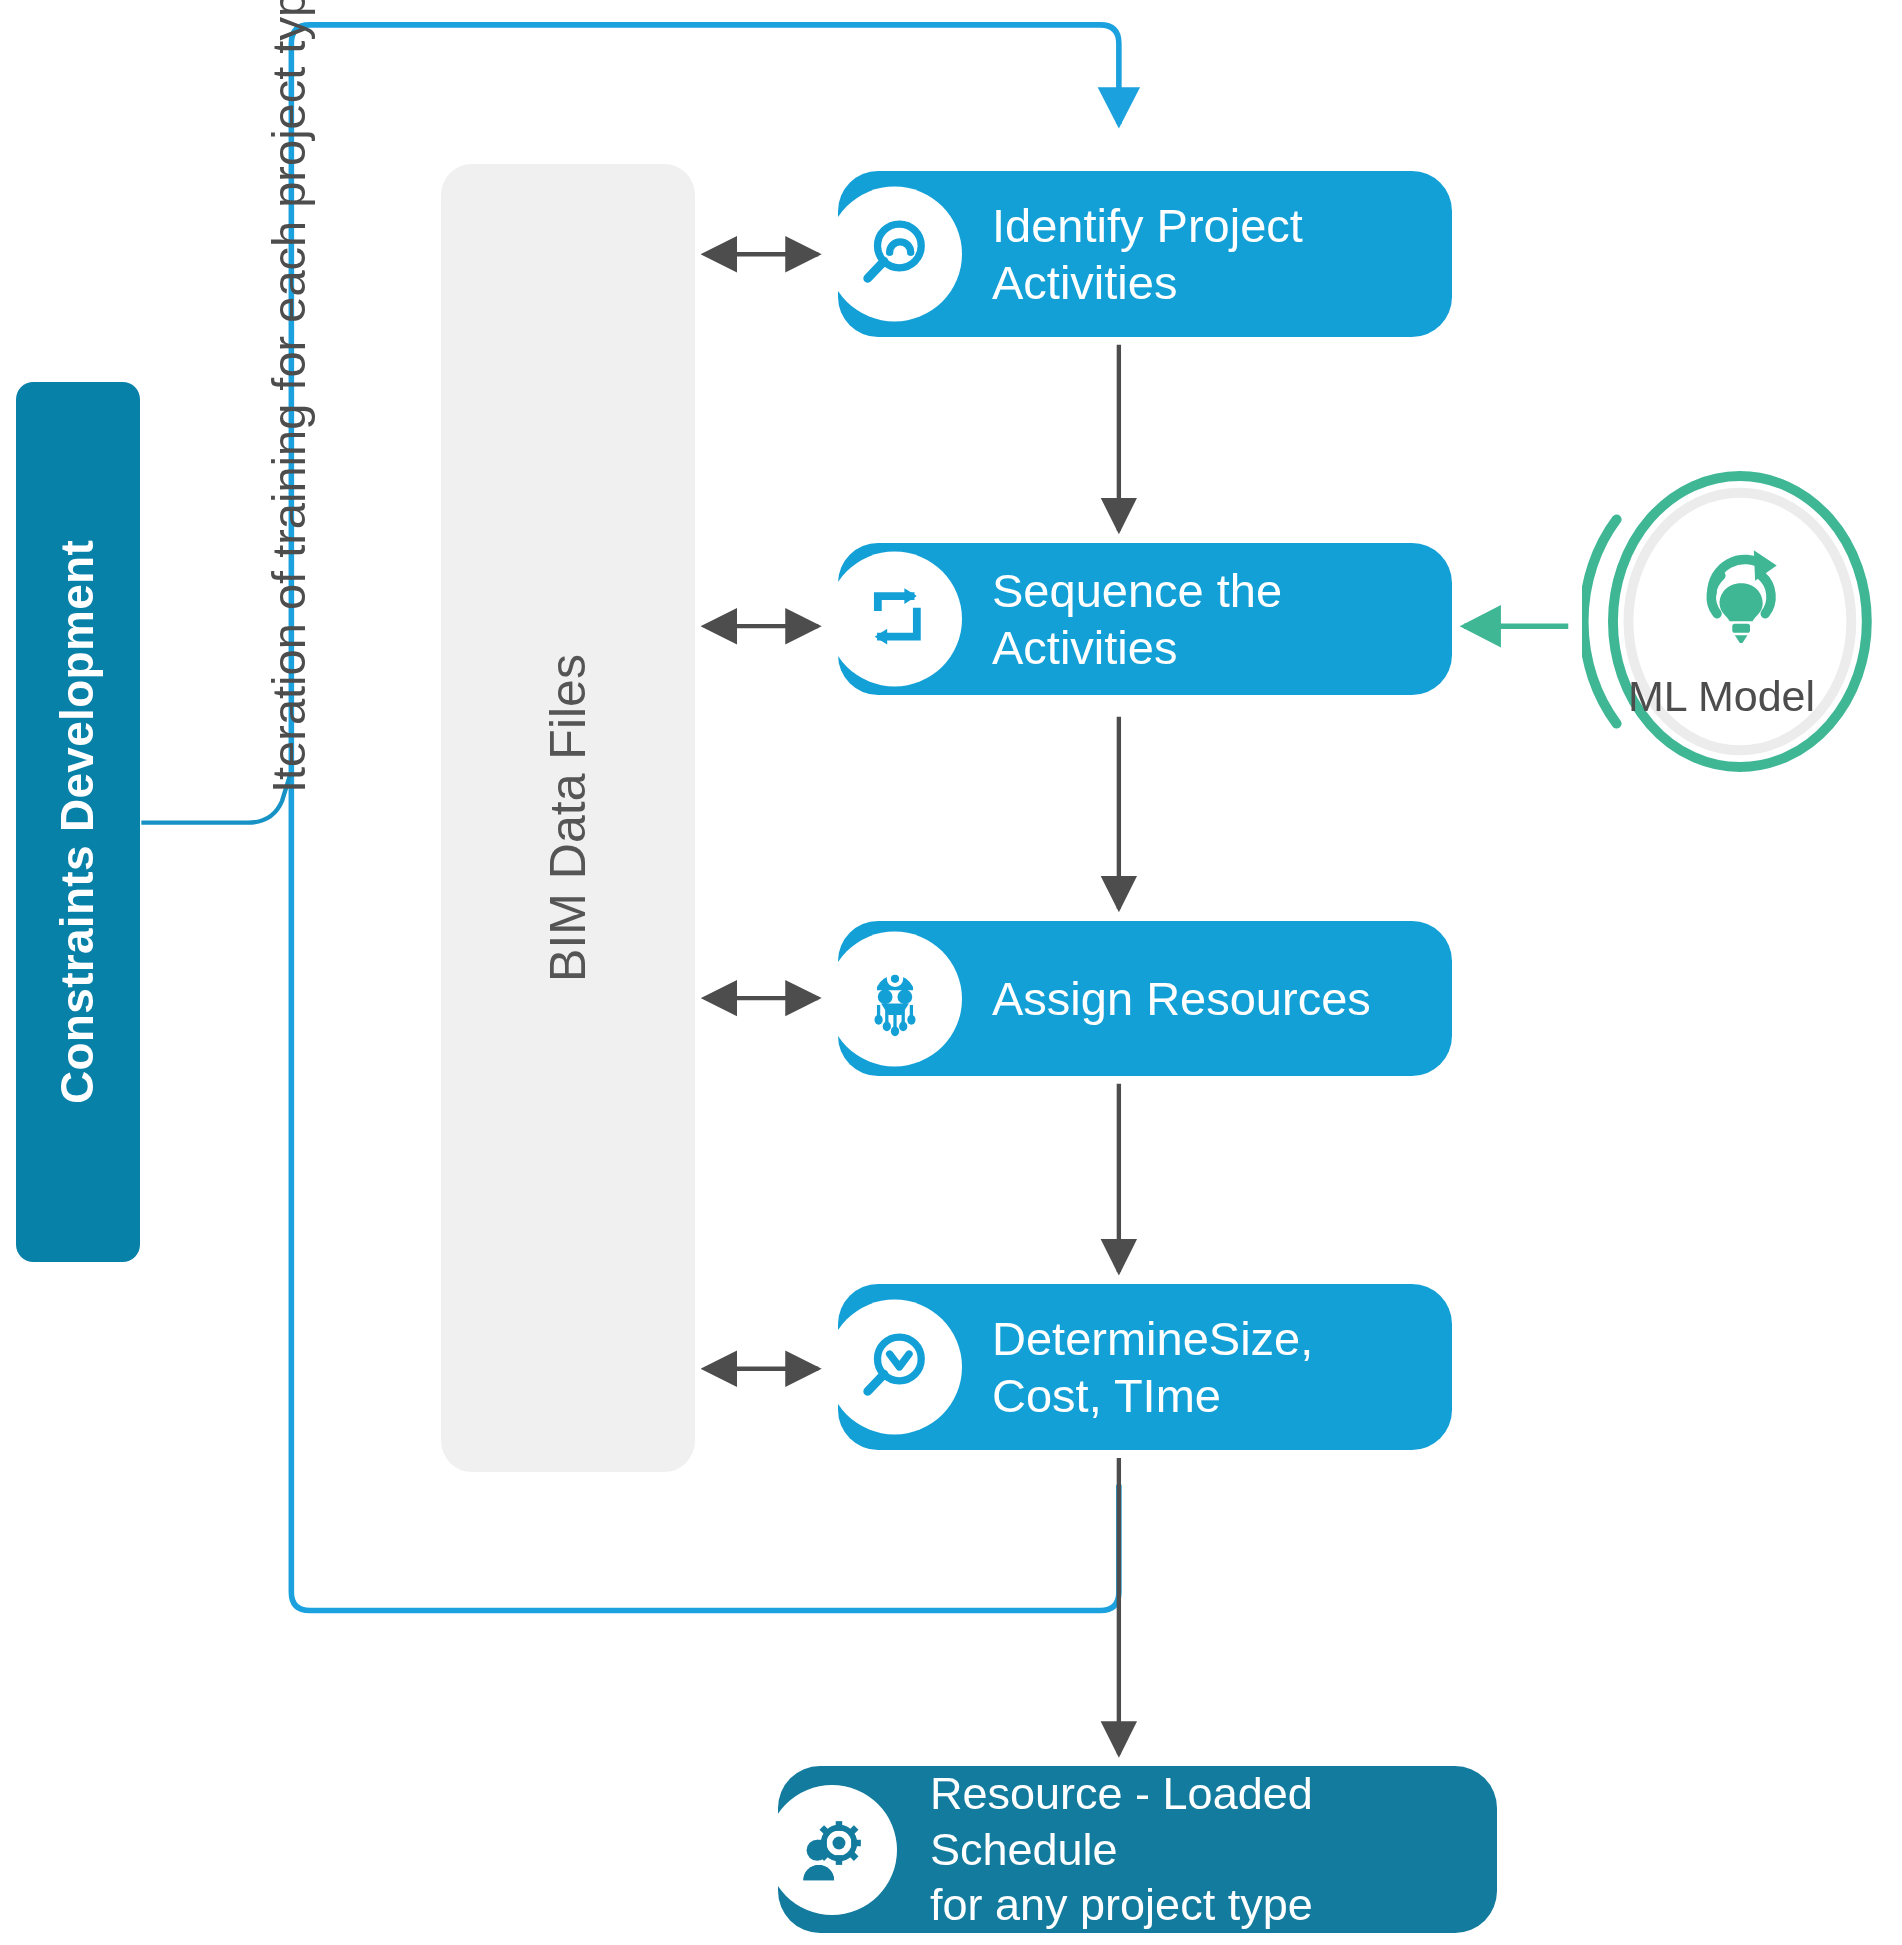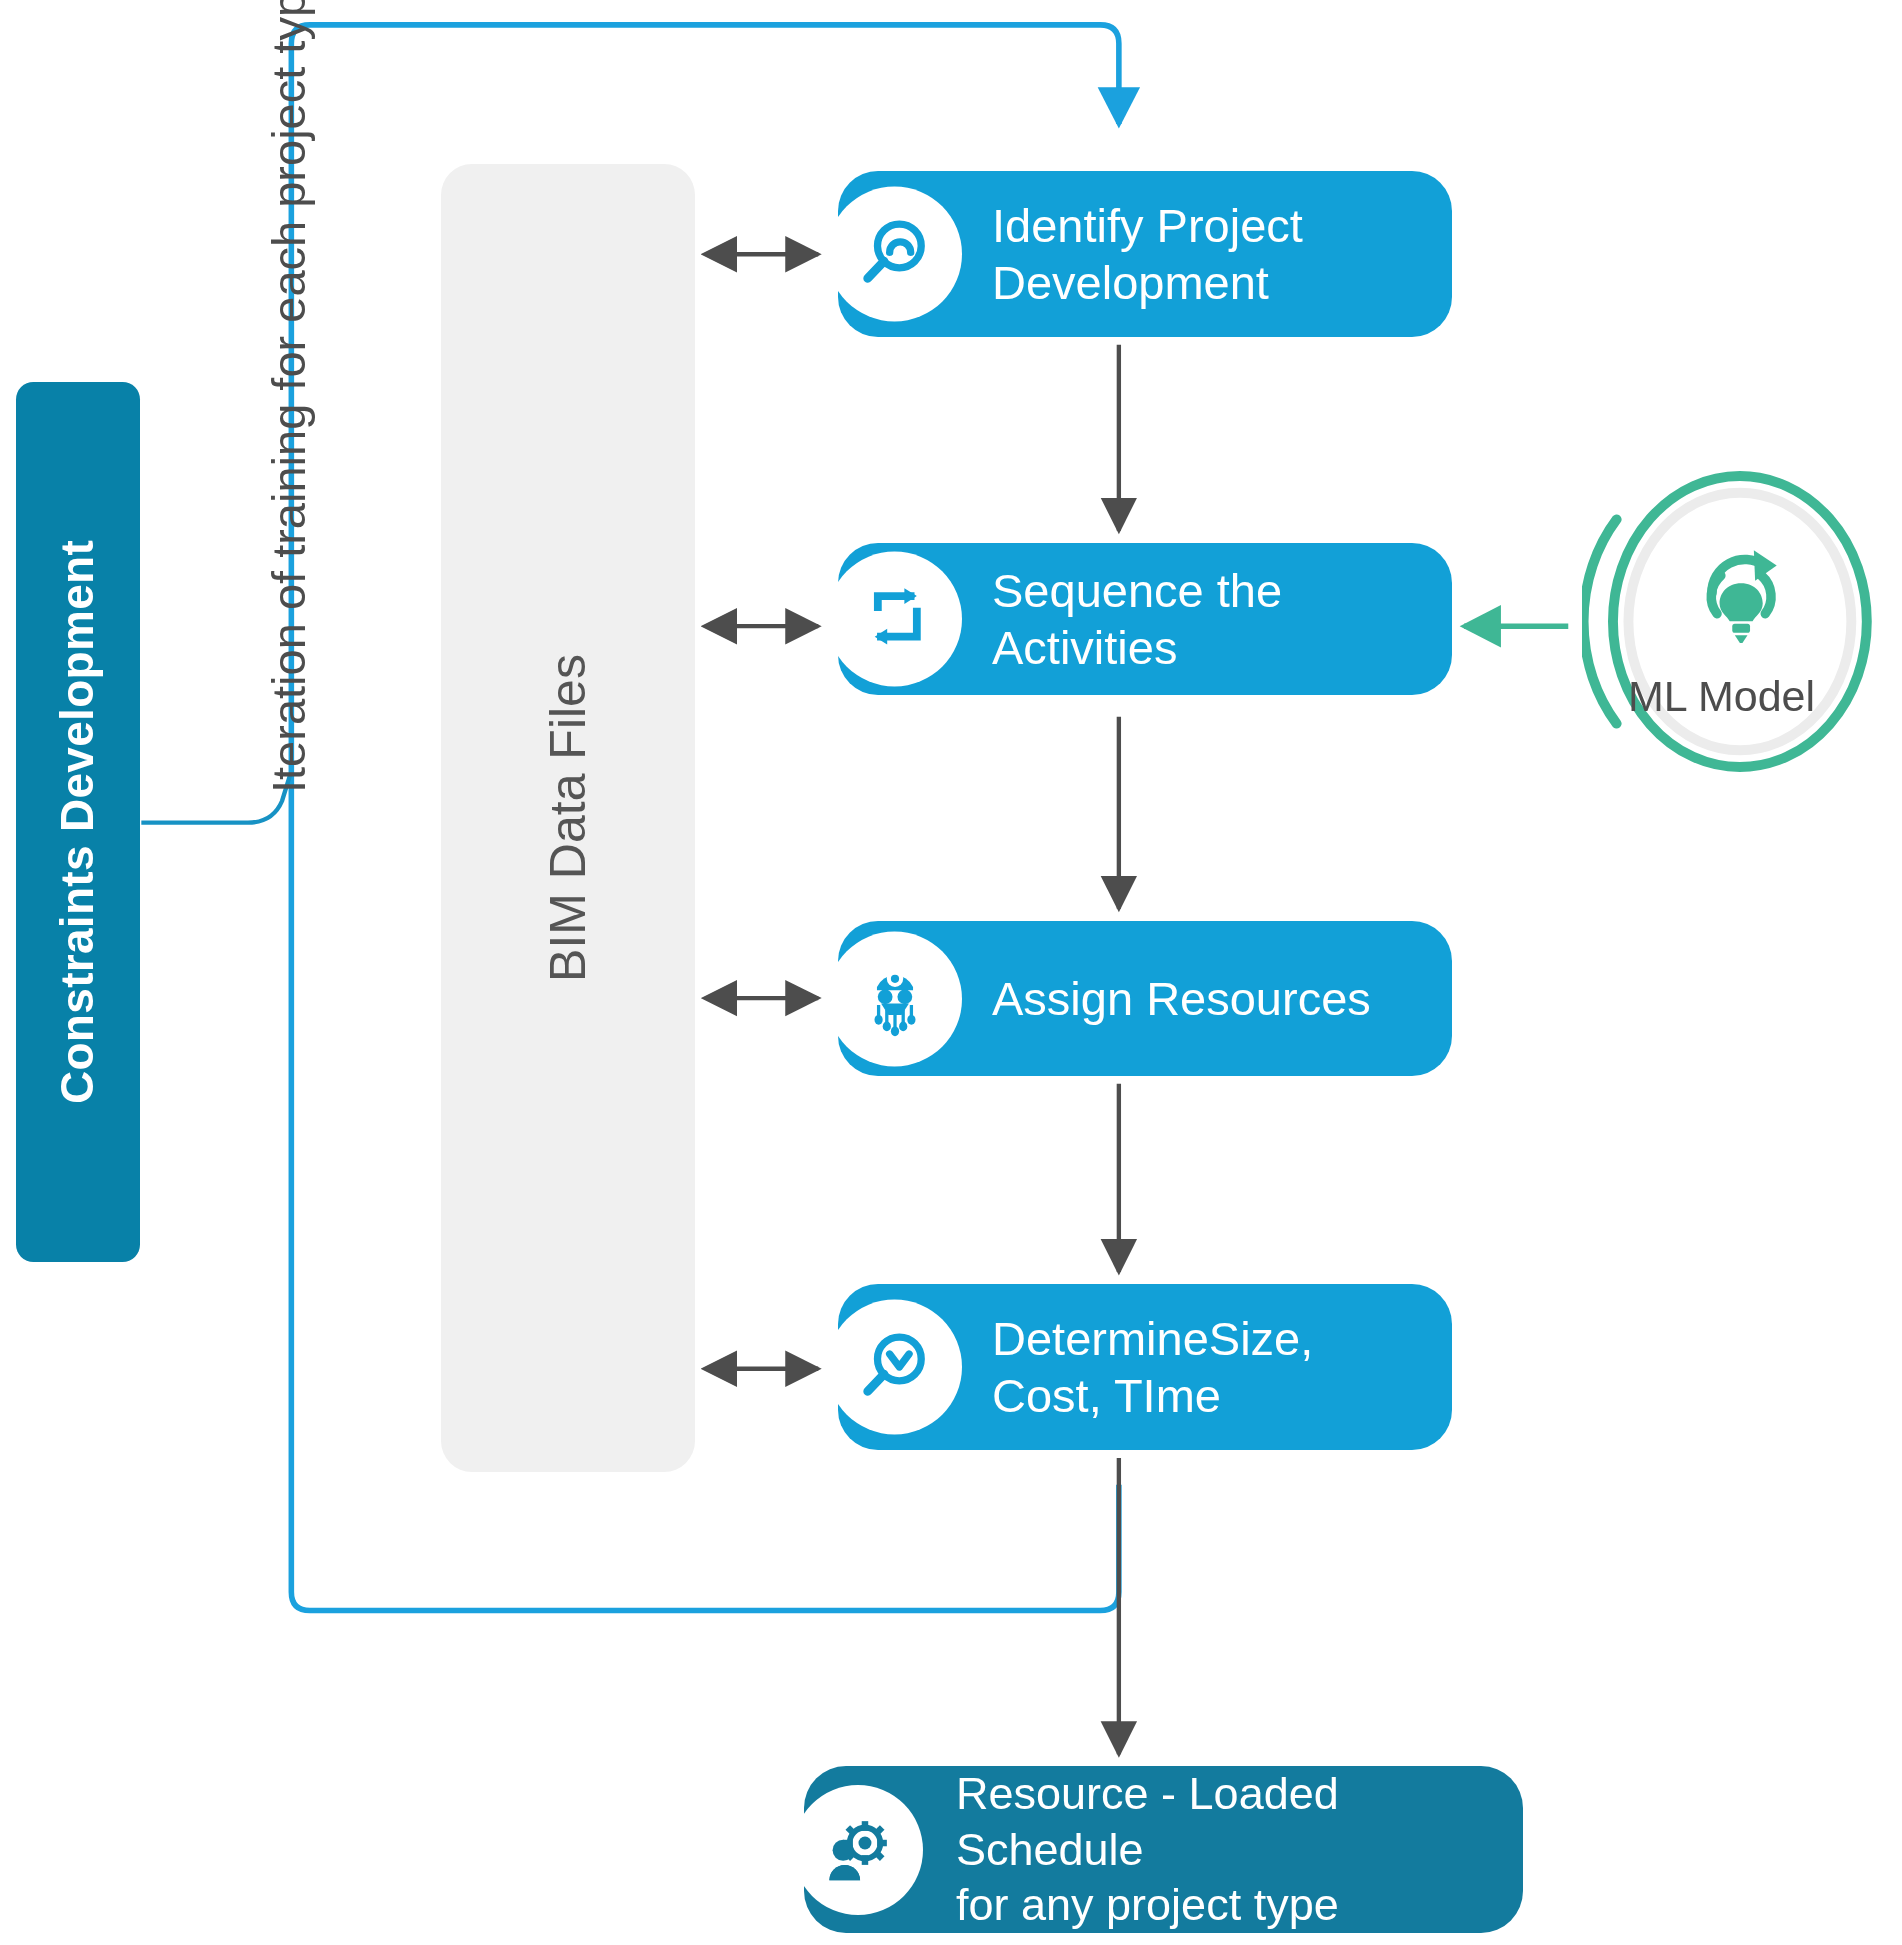--- a/index.html
+++ b/index.html
@@ -58,21 +58,21 @@
     background:#ffffff;
     display:flex;align-items:center;justify-content:center;
   }
   .pill .plabel{
     margin-left:154px;color:#ffffff;font-size:47px;font-weight:400;
     line-height:1.22;white-space:pre-line;
   }
 
   
   .result-pill{
-    position:absolute;left:804px;top:1766px;width:719px;height:167px;
+    position:absolute;left:778px;top:1766px;width:719px;height:167px;
     background:#137B9E;border-radius:42px;display:flex;align-items:center;
   }
   .result-pill .iconwrap{
     position:absolute;left:-11px;top:50%;transform:translateY(-50%);
     width:130px;height:130px;border-radius:50%;background:#ffffff;
     display:flex;align-items:center;justify-content:center;
   }
   .result-pill .plabel{
     margin-left:152px;color:#ffffff;font-size:45px;font-weight:400;
     line-height:1.24;white-space:pre-line;
@@ -170,21 +170,21 @@
 
   <div class="pill p1">
     <div class="iconwrap">
       <svg width="81" height="81" viewBox="0 0 100 100">
         <circle cx="56" cy="40" r="27" fill="none" stroke="#12A0D7" stroke-width="9"></circle>
         <path d="M44 48 A13 13 0 0 1 70 48" fill="none" stroke="#12A0D7" stroke-width="9" stroke-linecap="round"></path>
         <line x1="37" y1="59" x2="17" y2="80" stroke="#12A0D7" stroke-width="11" stroke-linecap="round"></line>
       </svg>
     </div>
     <div class="plabel">Identify Project
-Development</div>
+Activities</div>
   </div>
 
   <div class="pill p2">
     <div class="iconwrap">
       <svg width="78" height="78" viewBox="0 0 100 100">
         <path d="M28 34 L28 20 L70 20" fill="none" stroke="#12A0D7" stroke-width="10" stroke-linecap="square"></path>
         <path d="M62 10 L78 20 L62 30 z" fill="#12A0D7"></path>
         <path d="M78 40 L78 72 L32 72" fill="none" stroke="#12A0D7" stroke-width="10" stroke-linecap="square"></path>
         <path d="M40 62 L24 72 L40 82 z" fill="#12A0D7"></path>
         <path d="M22 44 L22 84 L62 84" fill="none" stroke="#12A0D7" stroke-width="10" stroke-linecap="square" opacity="0"></path>

